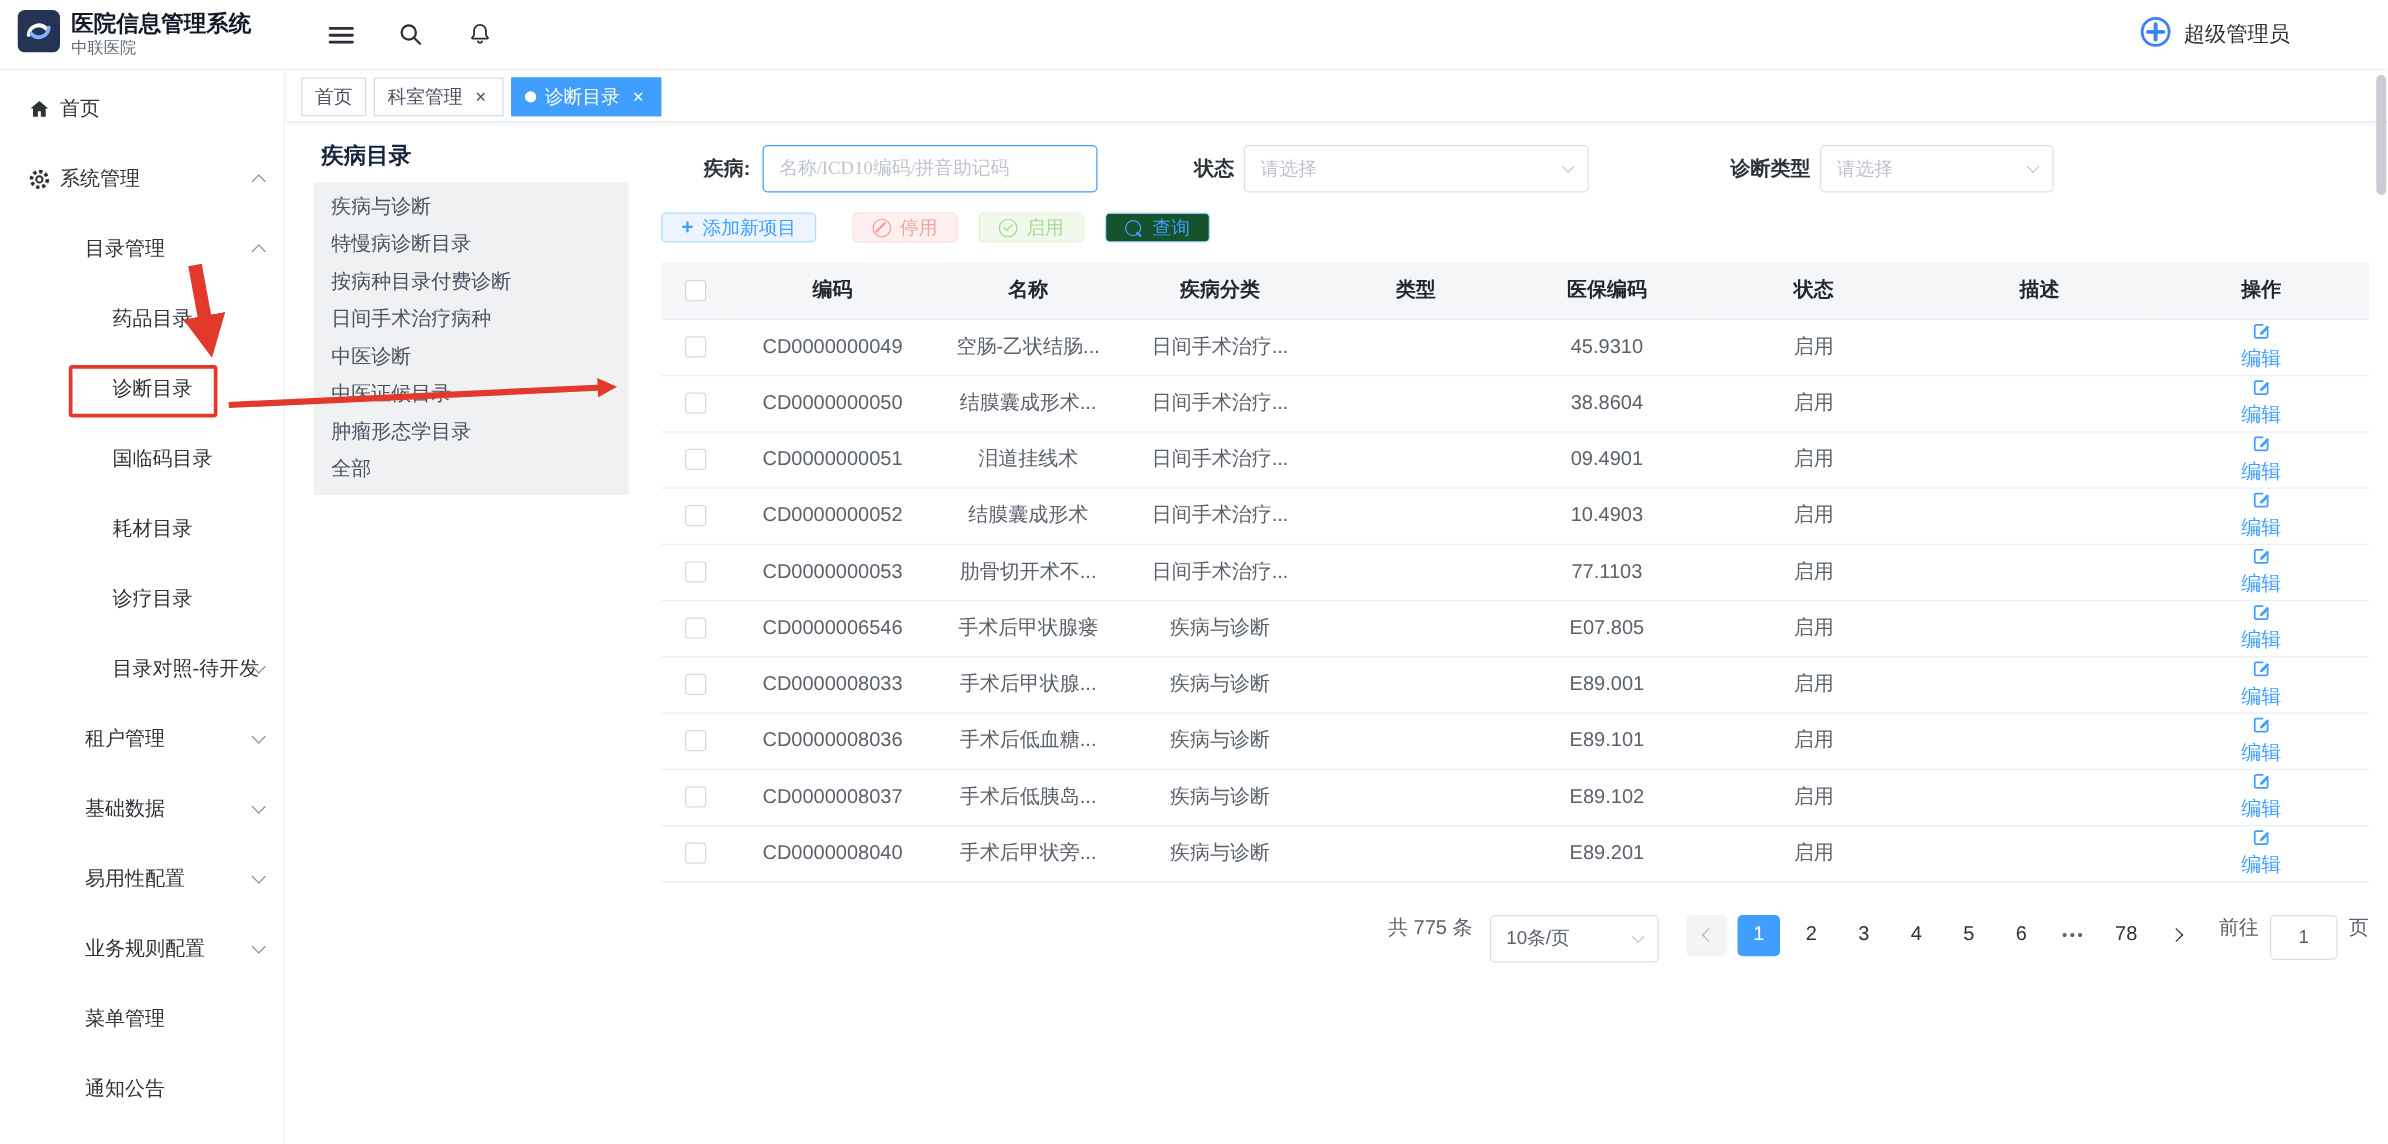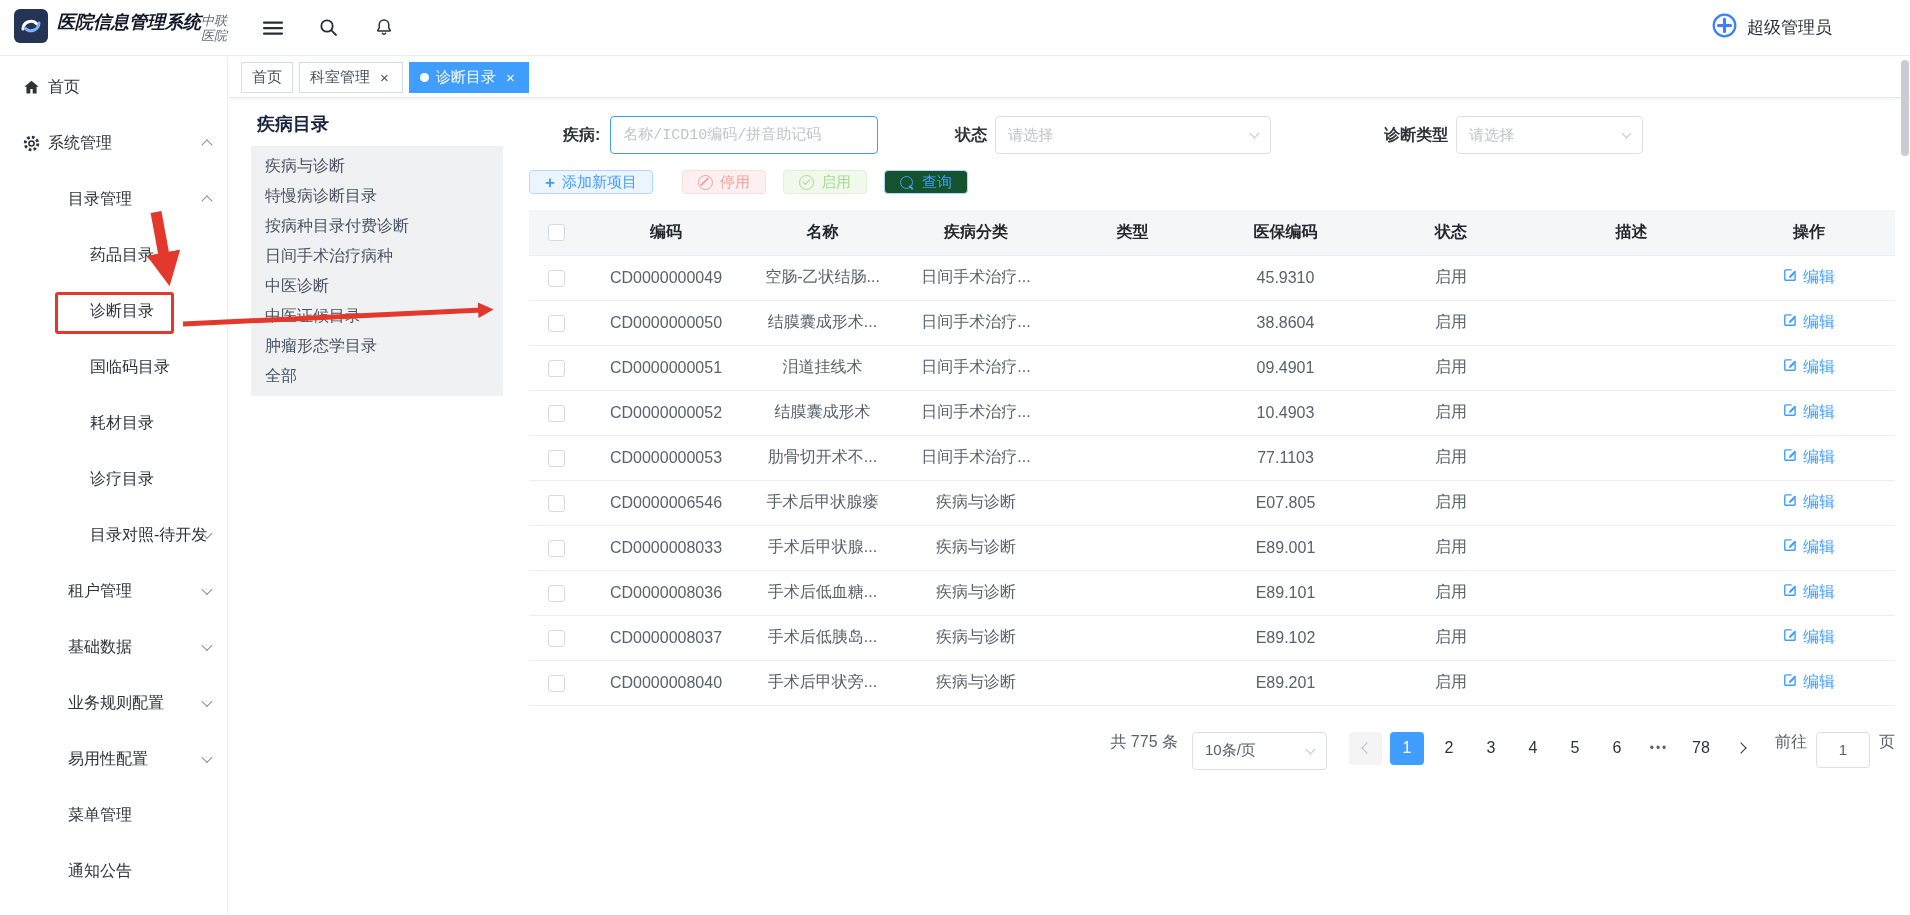--- a/index.html
+++ b/index.html
@@ -7,21 +7,21 @@
   body {
     margin: 0; width: 1910px; height: 915px; overflow: hidden; position: relative;
     background: #fff; color: #303133;
     font-family: "Liberation Sans", "DejaVu Sans", sans-serif;
   }
 
   
   .topbar { position: absolute; top: 0; left: 0; width: 1910px; height: 56px; background: #fff;
     border-bottom: 1px solid #ebedf0; display: flex; align-items: center; z-index: 10; }
   .brand { width: 228px; flex: none; display: flex; align-items: center; gap: 9px; padding-left: 14px; }
-  .brand-text { display: flex; flex-direction: row; line-height: 1.15; font-style: italic; }
+  .brand-text { display: flex; flex-direction: column; line-height: 1.15; }
   .brand-title { font-size: 18px; font-weight: 700; color: #121826; white-space: nowrap; }
   .brand-sub { font-size: 13px; color: #5f6b7a; margin-top: 2px; }
   .hicon { display: inline-flex; cursor: pointer; margin-left: 34px; }
   .user-area { margin-left: auto; display: flex; align-items: center; gap: 9px; padding-right: 78px; cursor: pointer; }
   .user-name { font-size: 17px; color: #2a2f36; }
 
   
   .sidebar { position: absolute; top: 57px; left: 0; width: 228px; bottom: 0; background: #fff;
     border-right: 1px solid #eef0f3; padding-top: 2px; z-index: 5; }
   .side-item { position: relative; height: 56px; display: flex; align-items: center;
@@ -53,21 +53,21 @@
   .catalog { position: absolute; left: 10px; top: 6px; width: 278px; }
   .catalog-title { font-size: 18px; font-weight: 700; color: #17233d; padding: 8px 0 10px 18px; }
   .catalog-list { margin-left: 12px; width: 252px; background: #f0f1f3; padding: 5px 0; }
   .catalog-item { height: 30px; line-height: 30px; padding-left: 14px; font-size: 16px; color: #4a5260; cursor: pointer; white-space: nowrap; }
 
   .workspace { position: absolute; left: 300px; top: 8px; width: 1366px; }
 
   .filter-row { display: flex; align-items: center; margin-top: 10px; padding-left: 34px; }
   .flabel { font-size: 16px; font-weight: 600; color: #2e3338; white-space: nowrap; }
   .search-input { width: 268px; height: 38px; border: 1.5px solid #409eff; border-radius: 4px;
-    margin-left: 10px; padding: 0 12px; font-size: 15px; color: #303133; outline: none; font-family: Liberation Mono, monospace; }
+    margin-left: 10px; padding: 0 12px; font-size: 15px; color: #303133; outline: none; font-family: Liberation Serif, serif; }
   .search-input::placeholder { color: #bfc4cc; }
   .fg-status { margin-left: 77px; }
   .fg-type { margin-left: 113px; }
   .sel { display: flex; align-items: center; justify-content: space-between; height: 38px;
     border: 1px solid #dcdfe6; border-radius: 4px; background: #fff; padding: 0 12px; cursor: pointer; margin-left: 8px; }
   .sel-status { width: 276px; }
   .sel-type { width: 187px; }
   .sel-placeholder { font-size: 15px; color: #bfc4cc; }
   .sel-text { font-size: 15px; color: #5a616b; }
   .sel-chev { width: 7px; height: 7px; border: solid #c0c4cc; border-width: 0 1.6px 1.6px 0;
@@ -94,22 +94,22 @@
     background: currentColor; transform: rotate(45deg); transform-origin: 0 0; }
 
   
   .data-table { margin-top: 16px; width: 1366px; border-collapse: collapse; table-layout: fixed; }
   .data-table th { height: 45px; background: #f5f6f8; font-size: 16px; font-weight: 700; color: #23282e;
     border-bottom: 1px solid #ebeef5; text-align: center; padding: 0; }
   .data-table td { height: 45px; font-size: 16px; color: #5a616b; border-bottom: 1px solid #ebeef5;
     text-align: center; padding: 0; white-space: nowrap; overflow: hidden; }
   .cb { display: inline-block; width: 17px; height: 17px; border: 1.5px solid #d6dae0; border-radius: 3px;
     background: #fff; vertical-align: middle; cursor: pointer; }
-  .edit-btn { display: inline-flex; gap: 5px; color: #409eff; font-size: 16px;
-    background: none; border: none; cursor: pointer; font-family: Liberation Serif, serif; padding: 0; }
+  .edit-btn { display: inline-flex; align-items: center; gap: 5px; color: #409eff; font-size: 16px;
+    background: none; border: none; cursor: pointer; font-family: Liberation Serif, serif; padding: 0; flex-direction: column; }
   .edit-icon { display: inline-flex; }
 
   
   .pager { display: flex; justify-content: flex-end; margin-top: 26px;
     width: 1366px; font-size: 16px; color: #5a616b; }
   .pager-total { margin-right: 14px; white-space: nowrap; }
   .sel-size { width: 135px; height: 38px; margin: 0 18px 0 0; }
   .pbtn { min-width: 33px; height: 33px; margin: 0 4px; border: none; background: none; border-radius: 4px;
     display: inline-flex; align-items: center; justify-content: center; cursor: pointer; font-family: inherit; }
   .pbtn.prev { background: #f4f4f5; color: #b7bcc2; }
@@ -253,27 +253,27 @@
     </div>
 
     <div class="side-item lvl1">
 
       <span class="side-label">基础数据</span>
       <span class="chev down"></span>
     </div>
 
     <div class="side-item lvl1">
 
+      <span class="side-label">易用性配置</span>
+      <span class="chev down"></span>
+    </div>
+
+    <div class="side-item lvl1">
+
       <span class="side-label">业务规则配置</span>
-      <span class="chev down"></span>
-    </div>
-
-    <div class="side-item lvl1">
-
-      <span class="side-label">易用性配置</span>
       <span class="chev down"></span>
     </div>
 
     <div class="side-item lvl1">
 
       <span class="side-label">菜单管理</span>
 
     </div>
 
     <div class="side-item lvl1">

